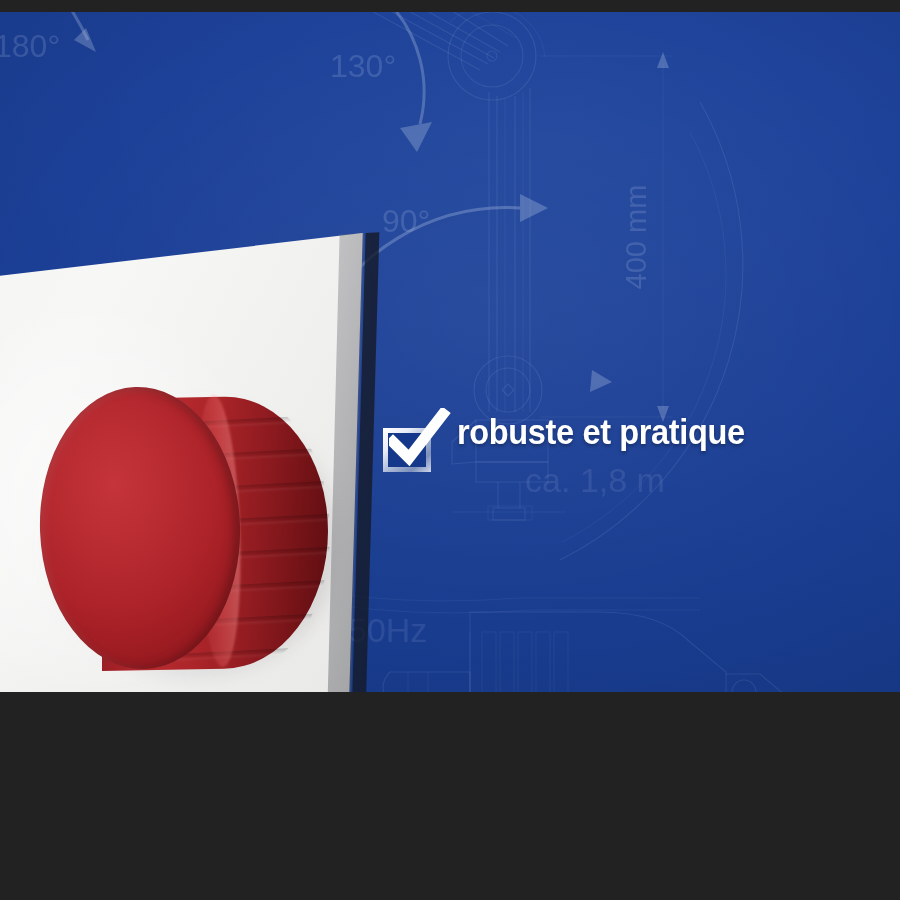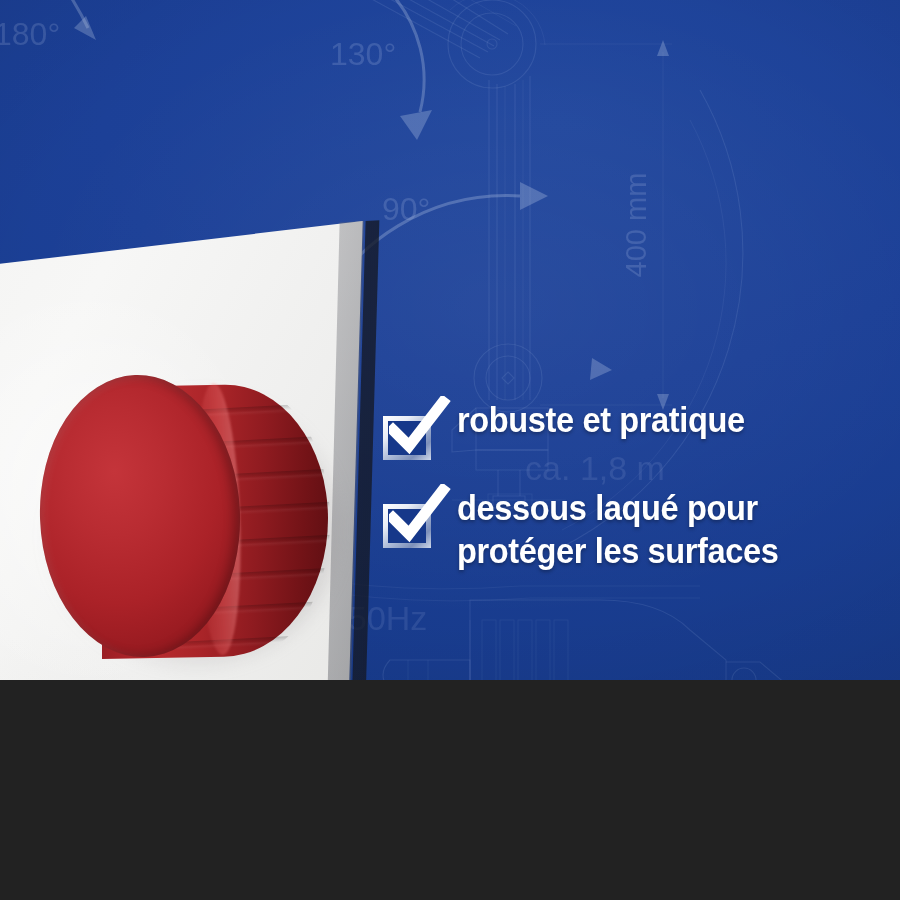--- a/index.html
+++ b/index.html
@@ -4,20 +4,21 @@
 <style>
   html,body{margin:0;padding:0;background:#222;}
   *{box-sizing:border-box;}
 
   #stage{
     position:relative;
     width:900px;height:680px;
     overflow:hidden;
     font-family:"Liberation Sans","DejaVu Sans",sans-serif;
     background:#be185d;
+    margin-top:12px;
   }
 
   
   .bg-blue{
     position:absolute;inset:0;
     background:
       radial-gradient(ellipse 120% 90% at 62% 18%, #21479d 0%, #1c4097 42%, #173a8a 100%);
   }
   .bg-vignette{
     position:absolute;inset:0;
@@ -339,29 +340,17 @@
         <div class="frame"></div>
         <div class="tick">
           <svg width="62" height="64" viewBox="0 0 62 64" xmlns="http://www.w3.org/2000/svg">
             <path d="M4 34 L20 50 L54 6" fill="none" stroke="#ffffff" stroke-width="11" stroke-linecap="square" stroke-linejoin="miter"></path>
           </svg>
         </div>
       </div>
       <div class="feature-text">robuste et pratique</div>
     </div>
 
-    <div class="feature">
-      <div class="checkbox">
-        <div class="frame"></div>
-        <div class="tick">
-          <svg width="62" height="64" viewBox="0 0 62 64" xmlns="http://www.w3.org/2000/svg">
-            <path d="M4 34 L20 50 L54 6" fill="none" stroke="#ffffff" stroke-width="11" stroke-linecap="square" stroke-linejoin="miter"></path>
-          </svg>
-        </div>
-      </div>
-      <div class="feature-text">dessous laqué pour
-protéger les surfaces</div>
-    </div>
 
 
   </div>
 
 </div>
 
 </body></html>

